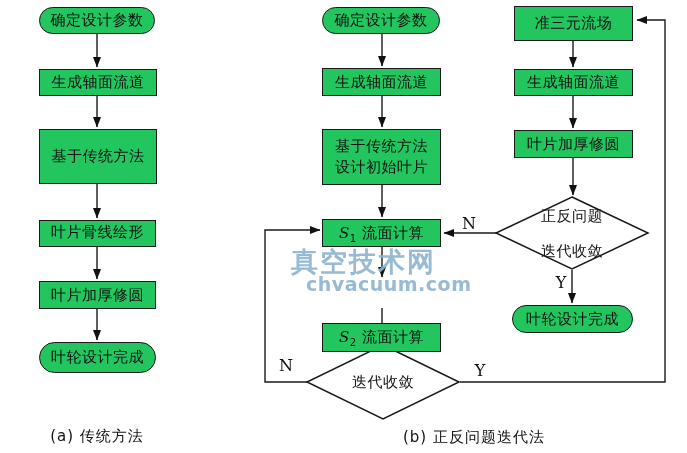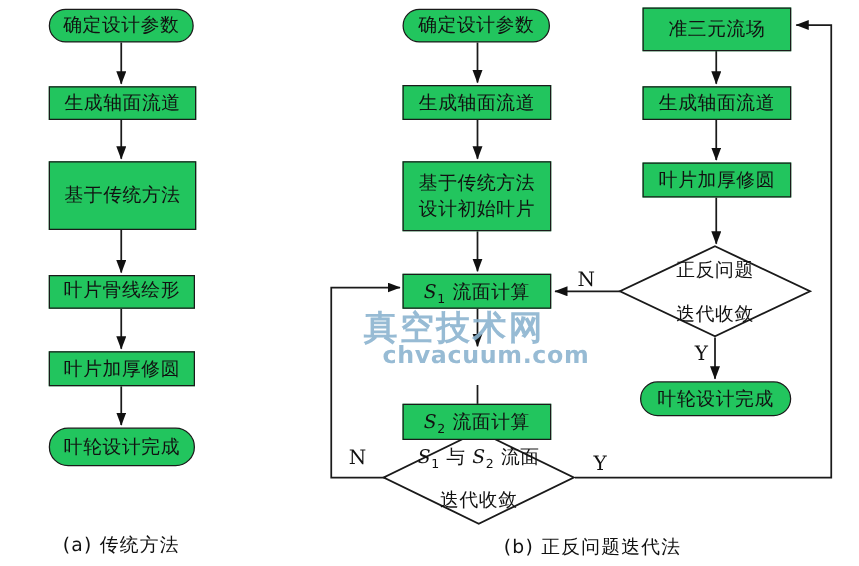--- a/index.html
+++ b/index.html
@@ -112,21 +112,20 @@
     <span>基于传统方法</span>
     <span>设计初始叶片</span>
   </div>
   <div class="node" style="left:322px;top:219px;width:119px;height:28px;">
     <span><i class="svar">S</i><sub>1</sub><span> 流面计算</span></span>
   </div>
   <div class="node" style="left:322px;top:279px;width:119px;height:29px;margin-top:44px;">
     <span><i class="svar">S</i><sub>2</sub><span> 流面计算</span></span>
   </div>
   <div class="dtext" style="left:313px;top:362px;width:140px;height:40px;">
-    <span><i class="svar">S</i><sub>1</sub><span> 与 </span><i class="svar">S</i><sub>2</sub><span> 流面</span></span>
     <span>迭代收敛</span>
   </div>
 
   <div class="node" style="left:514px;top:6px;width:119px;height:35px;">
     <span>准三元流场</span>
   </div>
   <div class="node" style="left:514px;top:69px;width:119px;height:27px;">
     <span>生成轴面流道</span>
   </div>
   <div class="node" style="left:514px;top:130px;width:119px;height:28px;">

